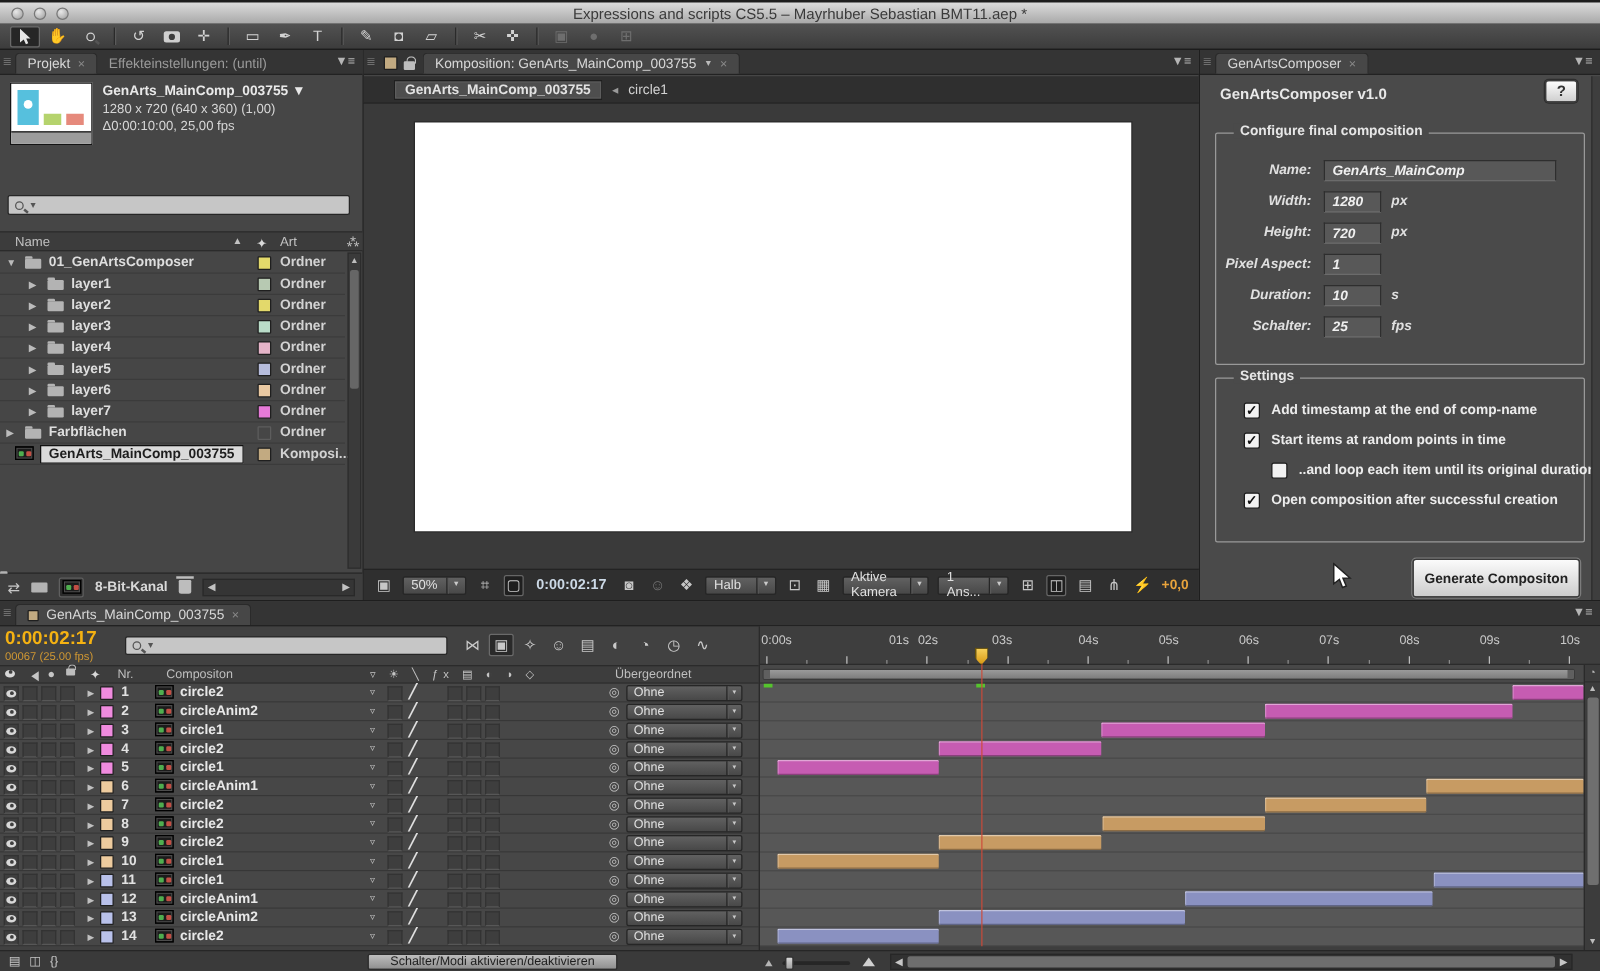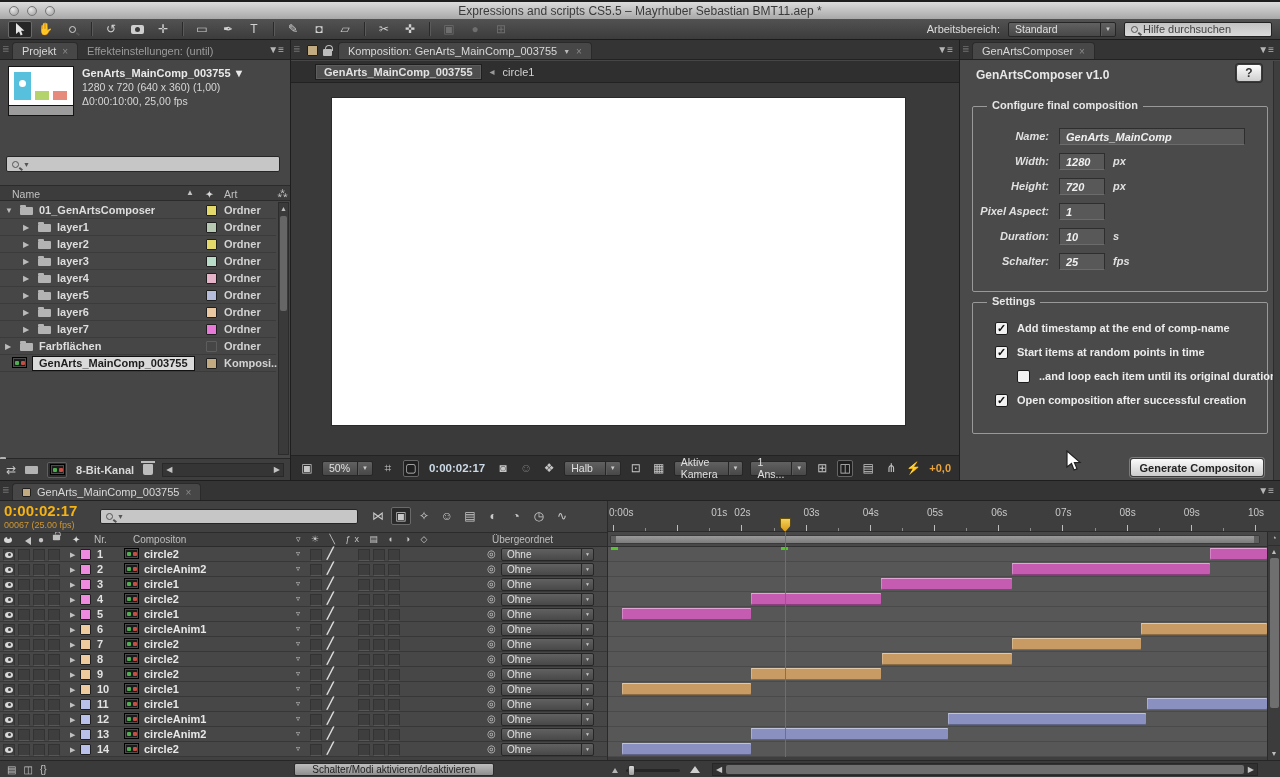--- a/index.html
+++ b/index.html
@@ -136,21 +136,21 @@
   .flabel{position:absolute;right:218px;top:2px;font-size:11px;font-weight:bold;color:#e0e0e0;}
   .finput{position:absolute;left:86px;top:0;height:17px;background:#585858;border:1px solid #2e2e2e;
     border-bottom-color:#6b6b6b;color:#f0f0f0;font-size:11px;font-weight:bold;padding:2px 6px;width:46px;}
   .finput.wide{width:186px;}
   .fsuffix{position:absolute;left:140px;top:2px;font-size:11px;font-weight:bold;color:#e0e0e0;}
   .crow{position:absolute;left:22px;height:14px;display:flex;align-items:center;gap:9px;}
   .crow.indent{left:44px;}
   .cbox{width:13px;height:13px;background:#f2f2f2;border:1px solid #1c1c1c;border-radius:2px;
     display:flex;align-items:center;justify-content:center;font-size:11px;font-weight:bold;color:#111;}
   .clabel{font-size:11px;font-weight:bold;color:#ececec;white-space:nowrap;}
-  .genbtn{position:absolute;right:16px;top:418px;width:134px;height:19px;border:1px solid #3a3a3a;border-radius:3px;
+  .genbtn{position:absolute;right:16px;top:407px;width:134px;height:31px;border:1px solid #3a3a3a;border-radius:3px;
     background:linear-gradient(#fbfbfb,#cccccc);color:#222;font-size:11px;font-weight:bold;
     display:flex;align-items:center;justify-content:center;box-shadow:0 0 0 1px #7c7c7c;}
   .cp-scroll{position:absolute;right:0;top:21px;width:7px;bottom:0;background:#3e3e3e;border-left:1px solid #2d2d2d;}
   
   #timeline{left:0;top:481px;width:1280px;height:296px;background:#414141;}
   .tl-left{position:absolute;left:0;top:20px;width:607px;height:259px;}
   .tl-tc{position:absolute;left:4px;top:2px;line-height:15px;}
   .tl-tc .big{color:#f5b212;font-size:15px;font-weight:bold;}
   .tl-tc .small{color:#cf9733;font-size:9px;}
   .tl-search{position:absolute;left:100px;top:8px;width:258px;height:15px;background:#c6c6c6;
@@ -260,31 +260,20 @@
       <span class="tool">◘</span>
       <span class="tool">▱</span>
       <span class="tsep"></span>
       <span class="tool">✂</span>
       <span class="tool">✜</span>
       <span class="tsep"></span>
       <span class="tool dim">▣</span>
       <span class="tool dim">●</span>
       <span class="tool dim">⊞</span>
     </span>
-  <span class="ws">
-    <span class="ws-label">Arbeitsbereich:</span>
-    <span class="sel" style="width:108px">
-      <span style="flex:1">Standard</span>
-      <span class="arr">▼</span>
-    </span>
-    <span class="searchfield" style="width:148px">
-      <span class="lens"></span>
-      <span>Hilfe durchsuchen</span>
-    </span>
-  </span>
 </div>
 
 <div class="pane" id="project">
   <div class="tabbar">
     <span class="grip">≣</span>
     <span class="tab active">
       <span>Projekt</span>
       <span class="x">×</span>
     </span>
     <span class="tab">
@@ -941,21 +930,21 @@
   </div>
 
   <div class="tl-graph">
     <div class="ruler" id="ruler">
         <span class="lab" style="left: 1px;">0:00s</span>
         <span class="tick" style="left: 5px; height: 6px;"></span>
         <span class="lab" style="left: 57.2px; width: 26px; text-align: center; margin-left: 41px;">01s</span>
         <span class="tick" style="left: 69.2px; height: 6px;"></span>
         <span class="lab" style="left: 121.4px; width: 26px; text-align: center;">02s</span>
         <span class="tick" style="left: 133.4px; height: 6px;"></span>
-        <span class="lab" style="left: 185.6px; width: 26px; text-align: right;">03s</span>
+        <span class="lab" style="left: 185.6px; width: 26px; text-align: left;">03s</span>
         <span class="tick" style="left: 197.6px; height: 6px;"></span>
         <span class="lab" style="left: 249.8px; width: 26px; text-align: center;">04s</span>
         <span class="tick" style="left: 261.8px; height: 6px;"></span>
         <span class="lab" style="left: 314px; width: 26px; text-align: center;">05s</span>
         <span class="tick" style="left: 326px; height: 6px;"></span>
         <span class="lab" style="left: 378.2px; width: 26px; text-align: center;">06s</span>
         <span class="tick" style="left: 390.2px; height: 6px;"></span>
         <span class="lab" style="left: 442.4px; width: 26px; text-align: center;">07s</span>
         <span class="tick" style="left: 454.4px; height: 6px;"></span>
         <span class="lab" style="left: 506.6px; width: 26px; text-align: center;">08s</span>

